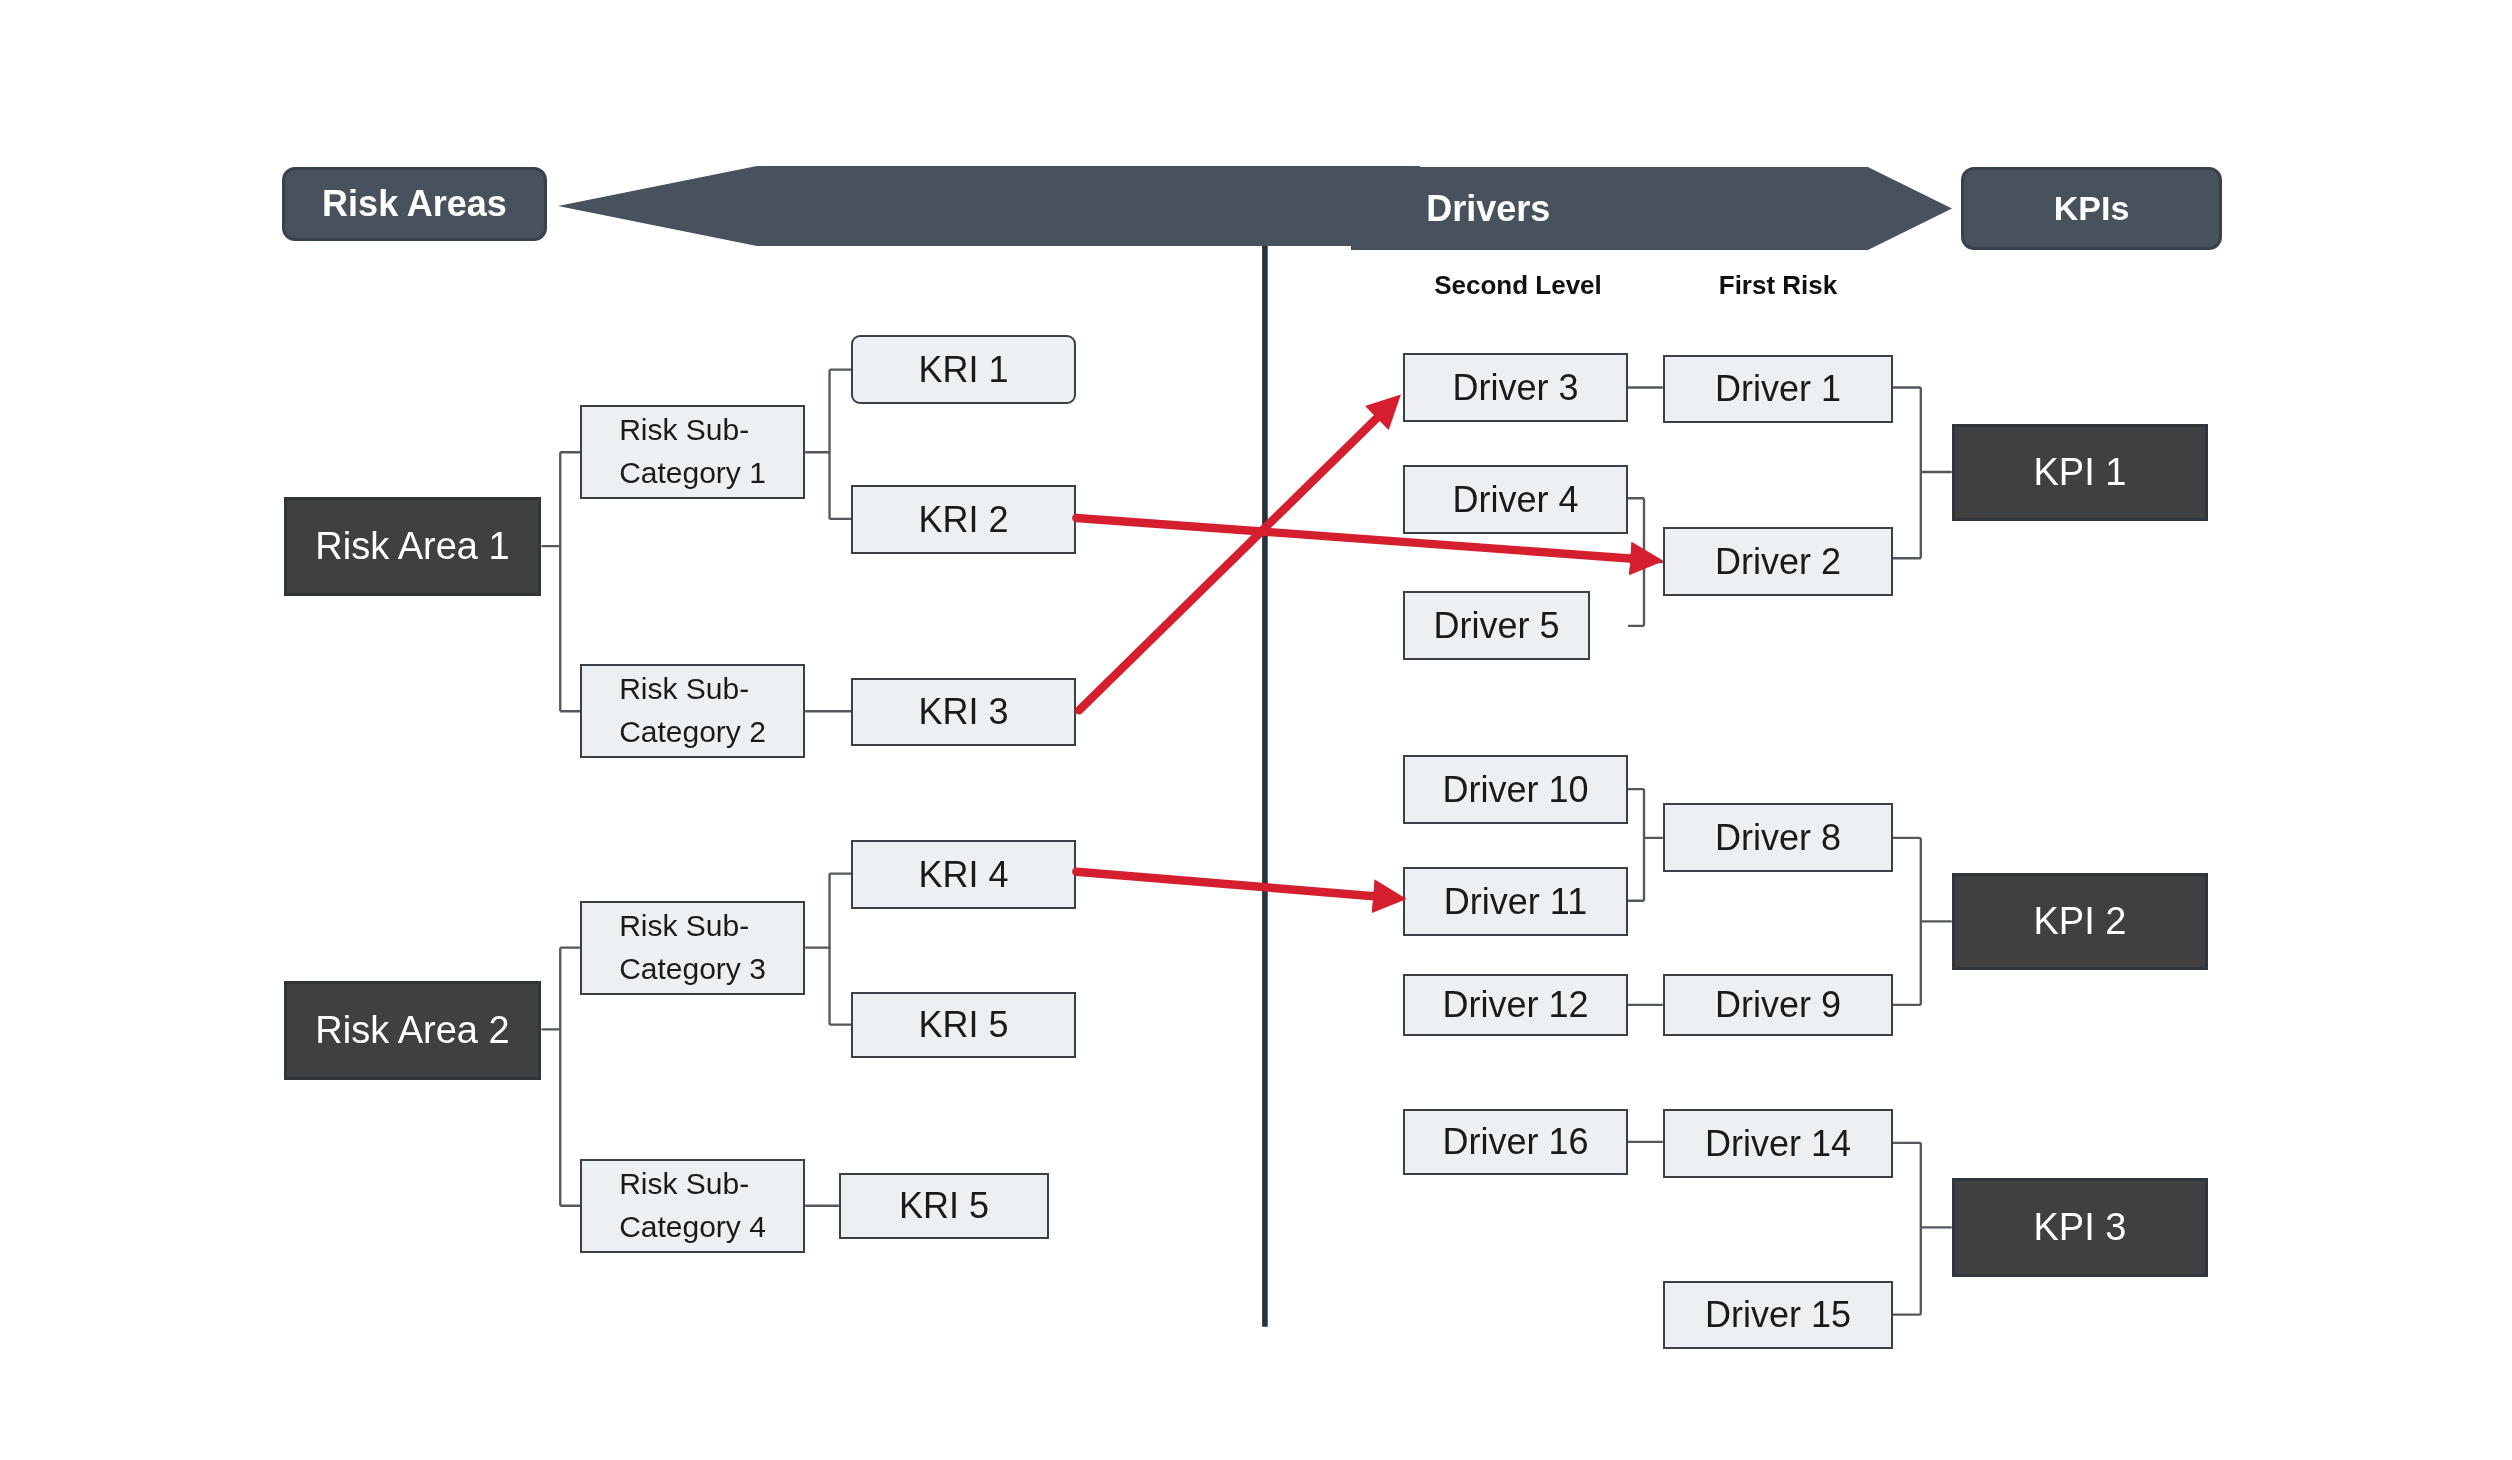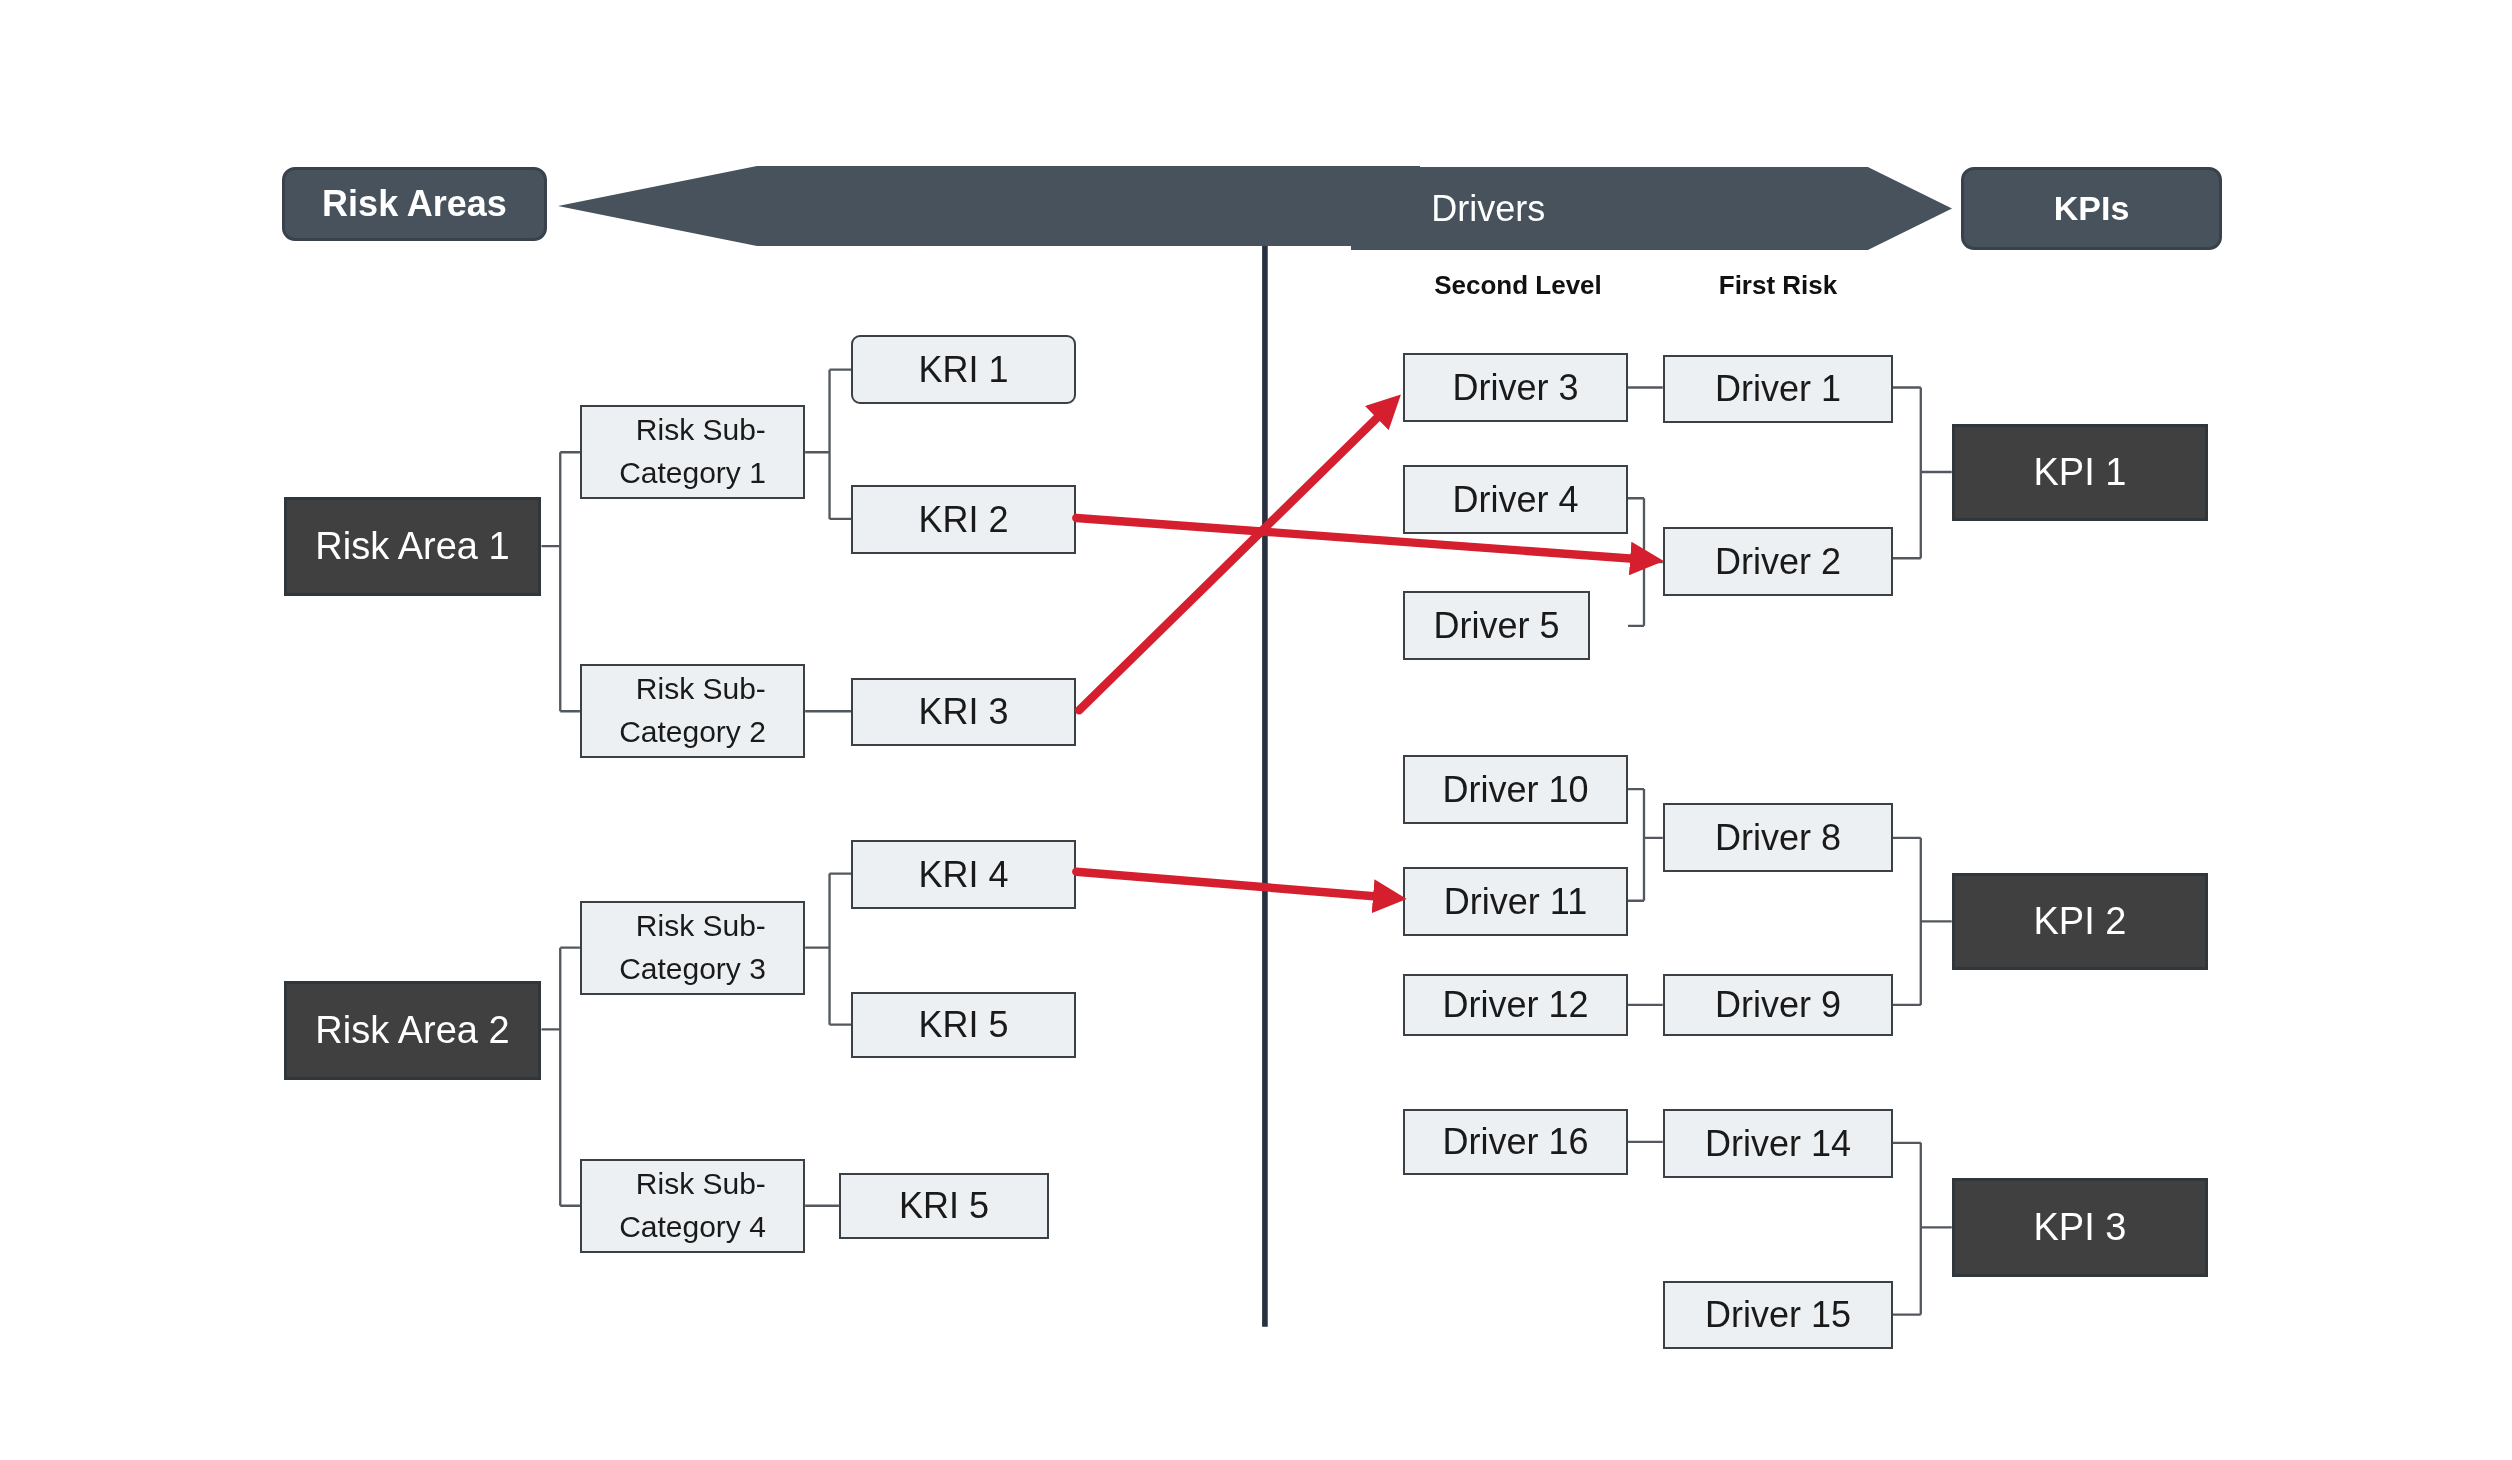--- a/index.html
+++ b/index.html
@@ -3,35 +3,35 @@
 <meta charset="utf-8">
 <style>
   html,body{margin:0;padding:0;background:#ffffff;}
   .canvas{
     position:relative;width:2512px;height:1460px;background:#ffffff;overflow:hidden;
     font-family:"Liberation Sans", sans-serif;
   }
   svg.layer{position:absolute;left:0;top:0;width:2512px;height:1460px;pointer-events:none;}
   .node{
     position:absolute;box-sizing:border-box;display:flex;align-items:center;justify-content:center;
-    text-align:right;
+    text-align:left;
   }
   .gray-box{
     background:#edf0f2;border:2.8px solid #3a4045;color:#1a1a1a;font-size:36px;
   }
   .subcat{font-size:30px;line-height:1.42;}
   .teal-box{
     background:#404040;border:3.8px solid #2f373c;color:#ffffff;font-size:38px;
   }
   .hdr-round{
     background:#48525d;border:3.8px solid #39424b;border-radius:13px;color:#ffffff;
     font-weight:bold;font-size:36px;
   }
   .hdr-arrow{
-    background:#48525d;color:#ffffff;font-weight:normal;
+    background:#48525d;color:#ffffff;font-weight:bold;
   }
   .hdr-arrow-left-sub{
     clip-path:polygon(0 50%, 33% 0, 100% 0, 100% 100%, 33% 100%);
     font-size:26px;line-height:1.35;padding-left:24%;
   }
   .hdr-arrow-left-kri{
     clip-path:polygon(0 50%, 28% 0, 100% 0, 100% 100%, 28% 100%);
     font-size:36px;padding-left:26%;
   }
   .hdr-arrow-right{

